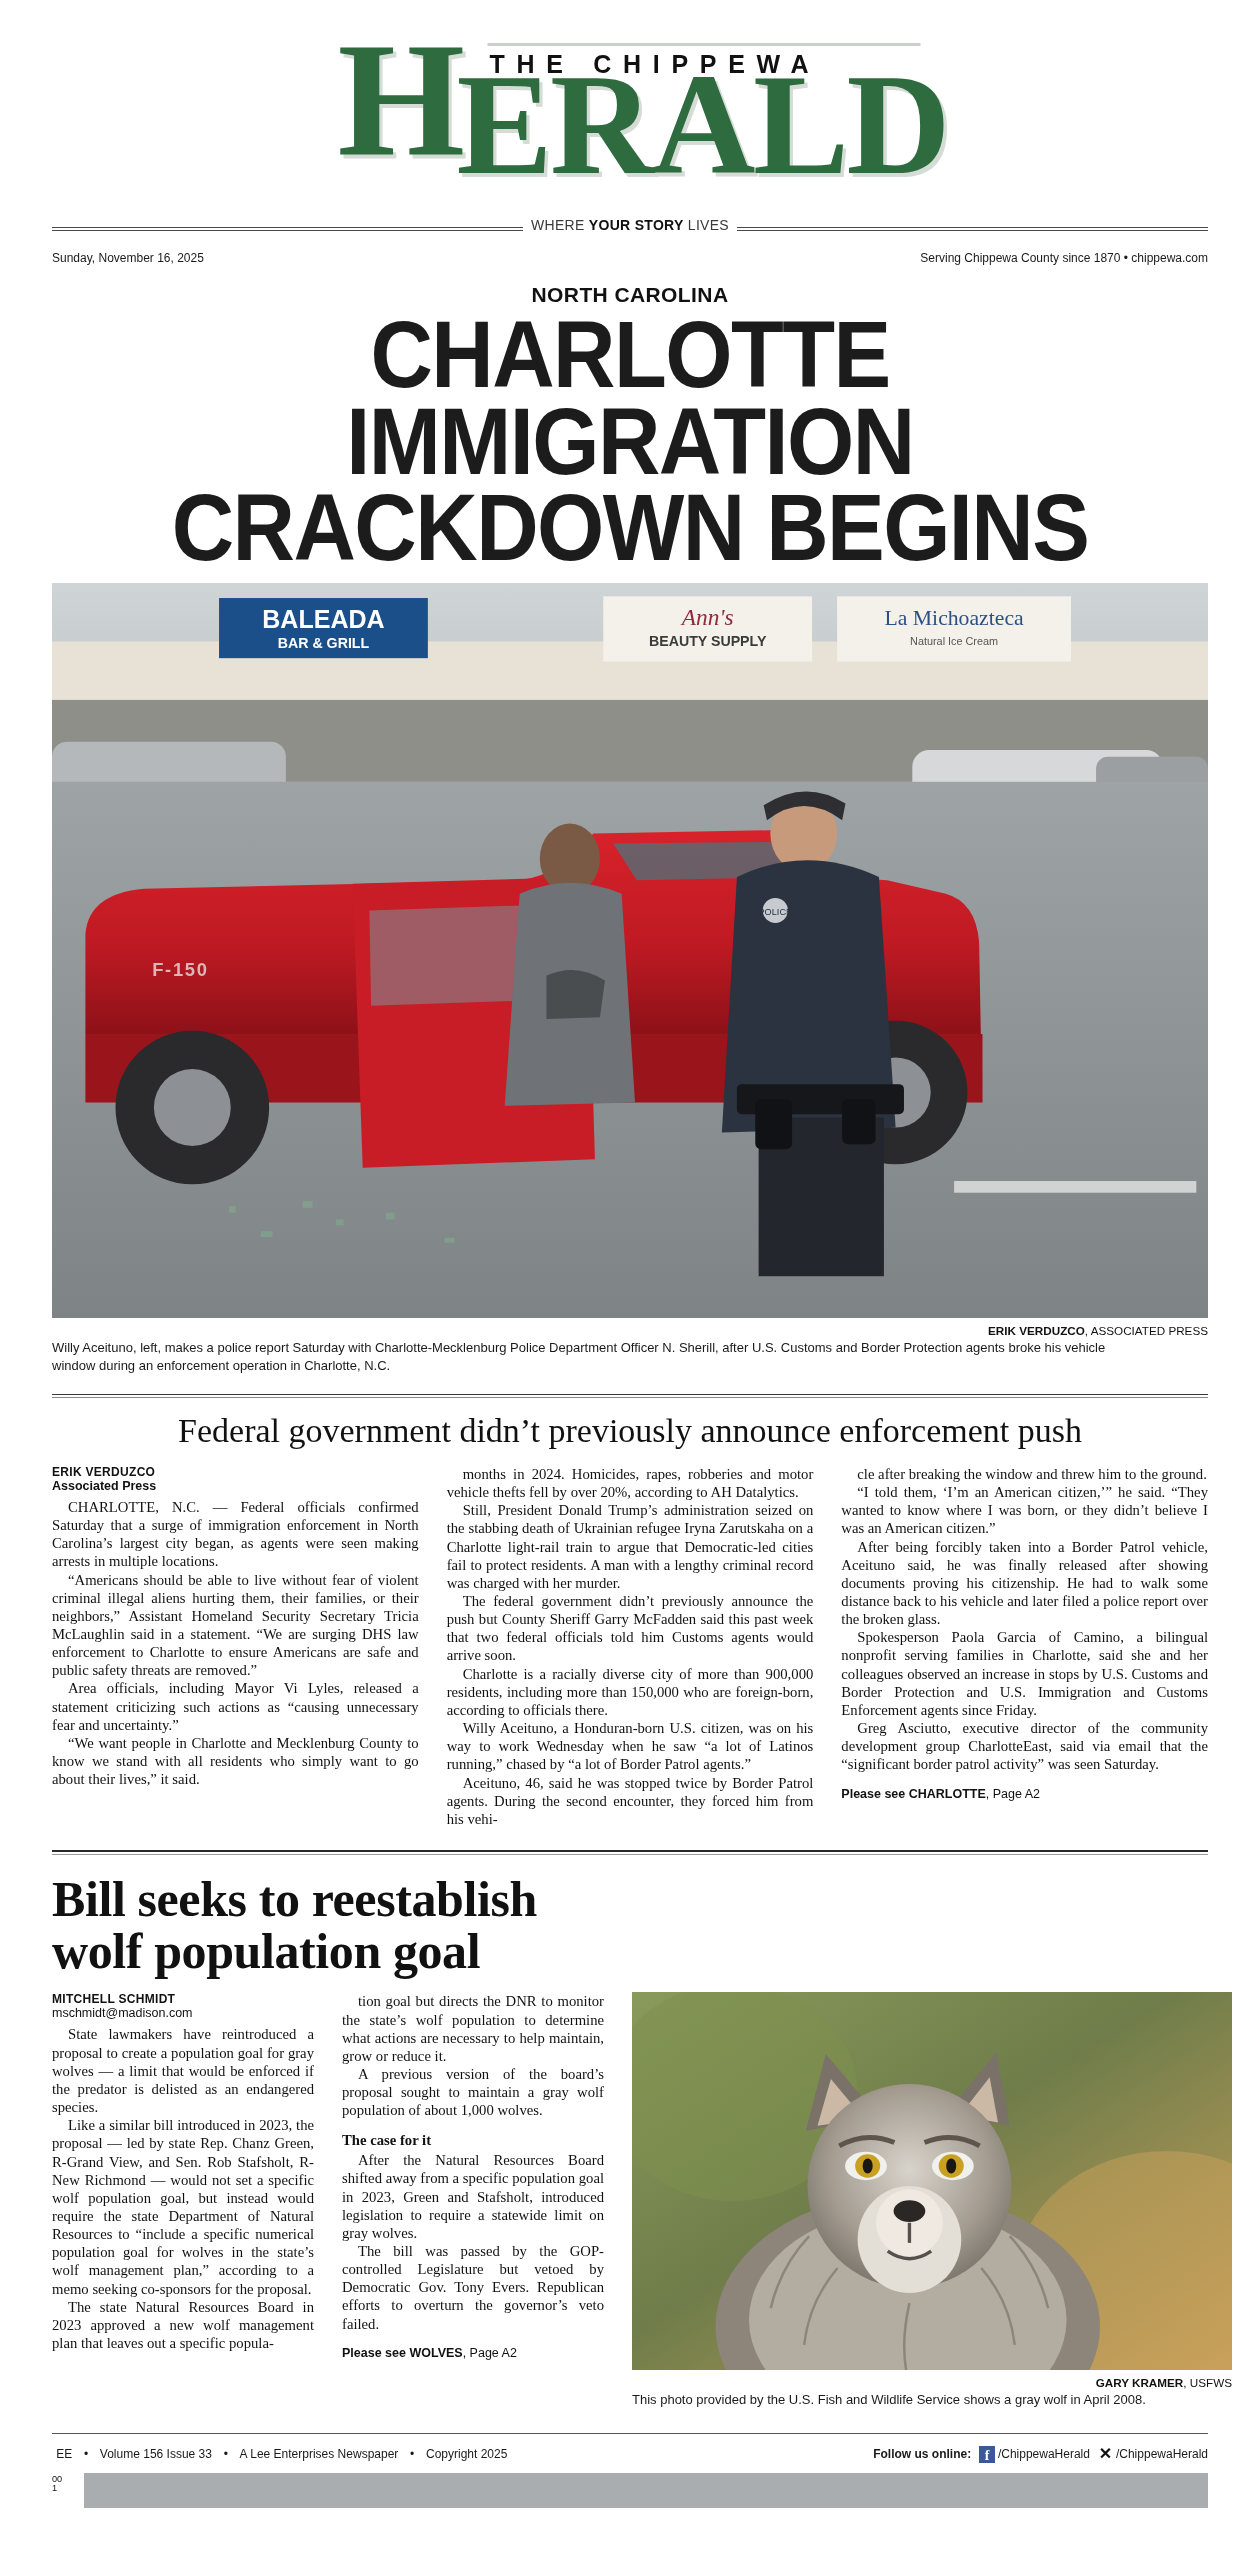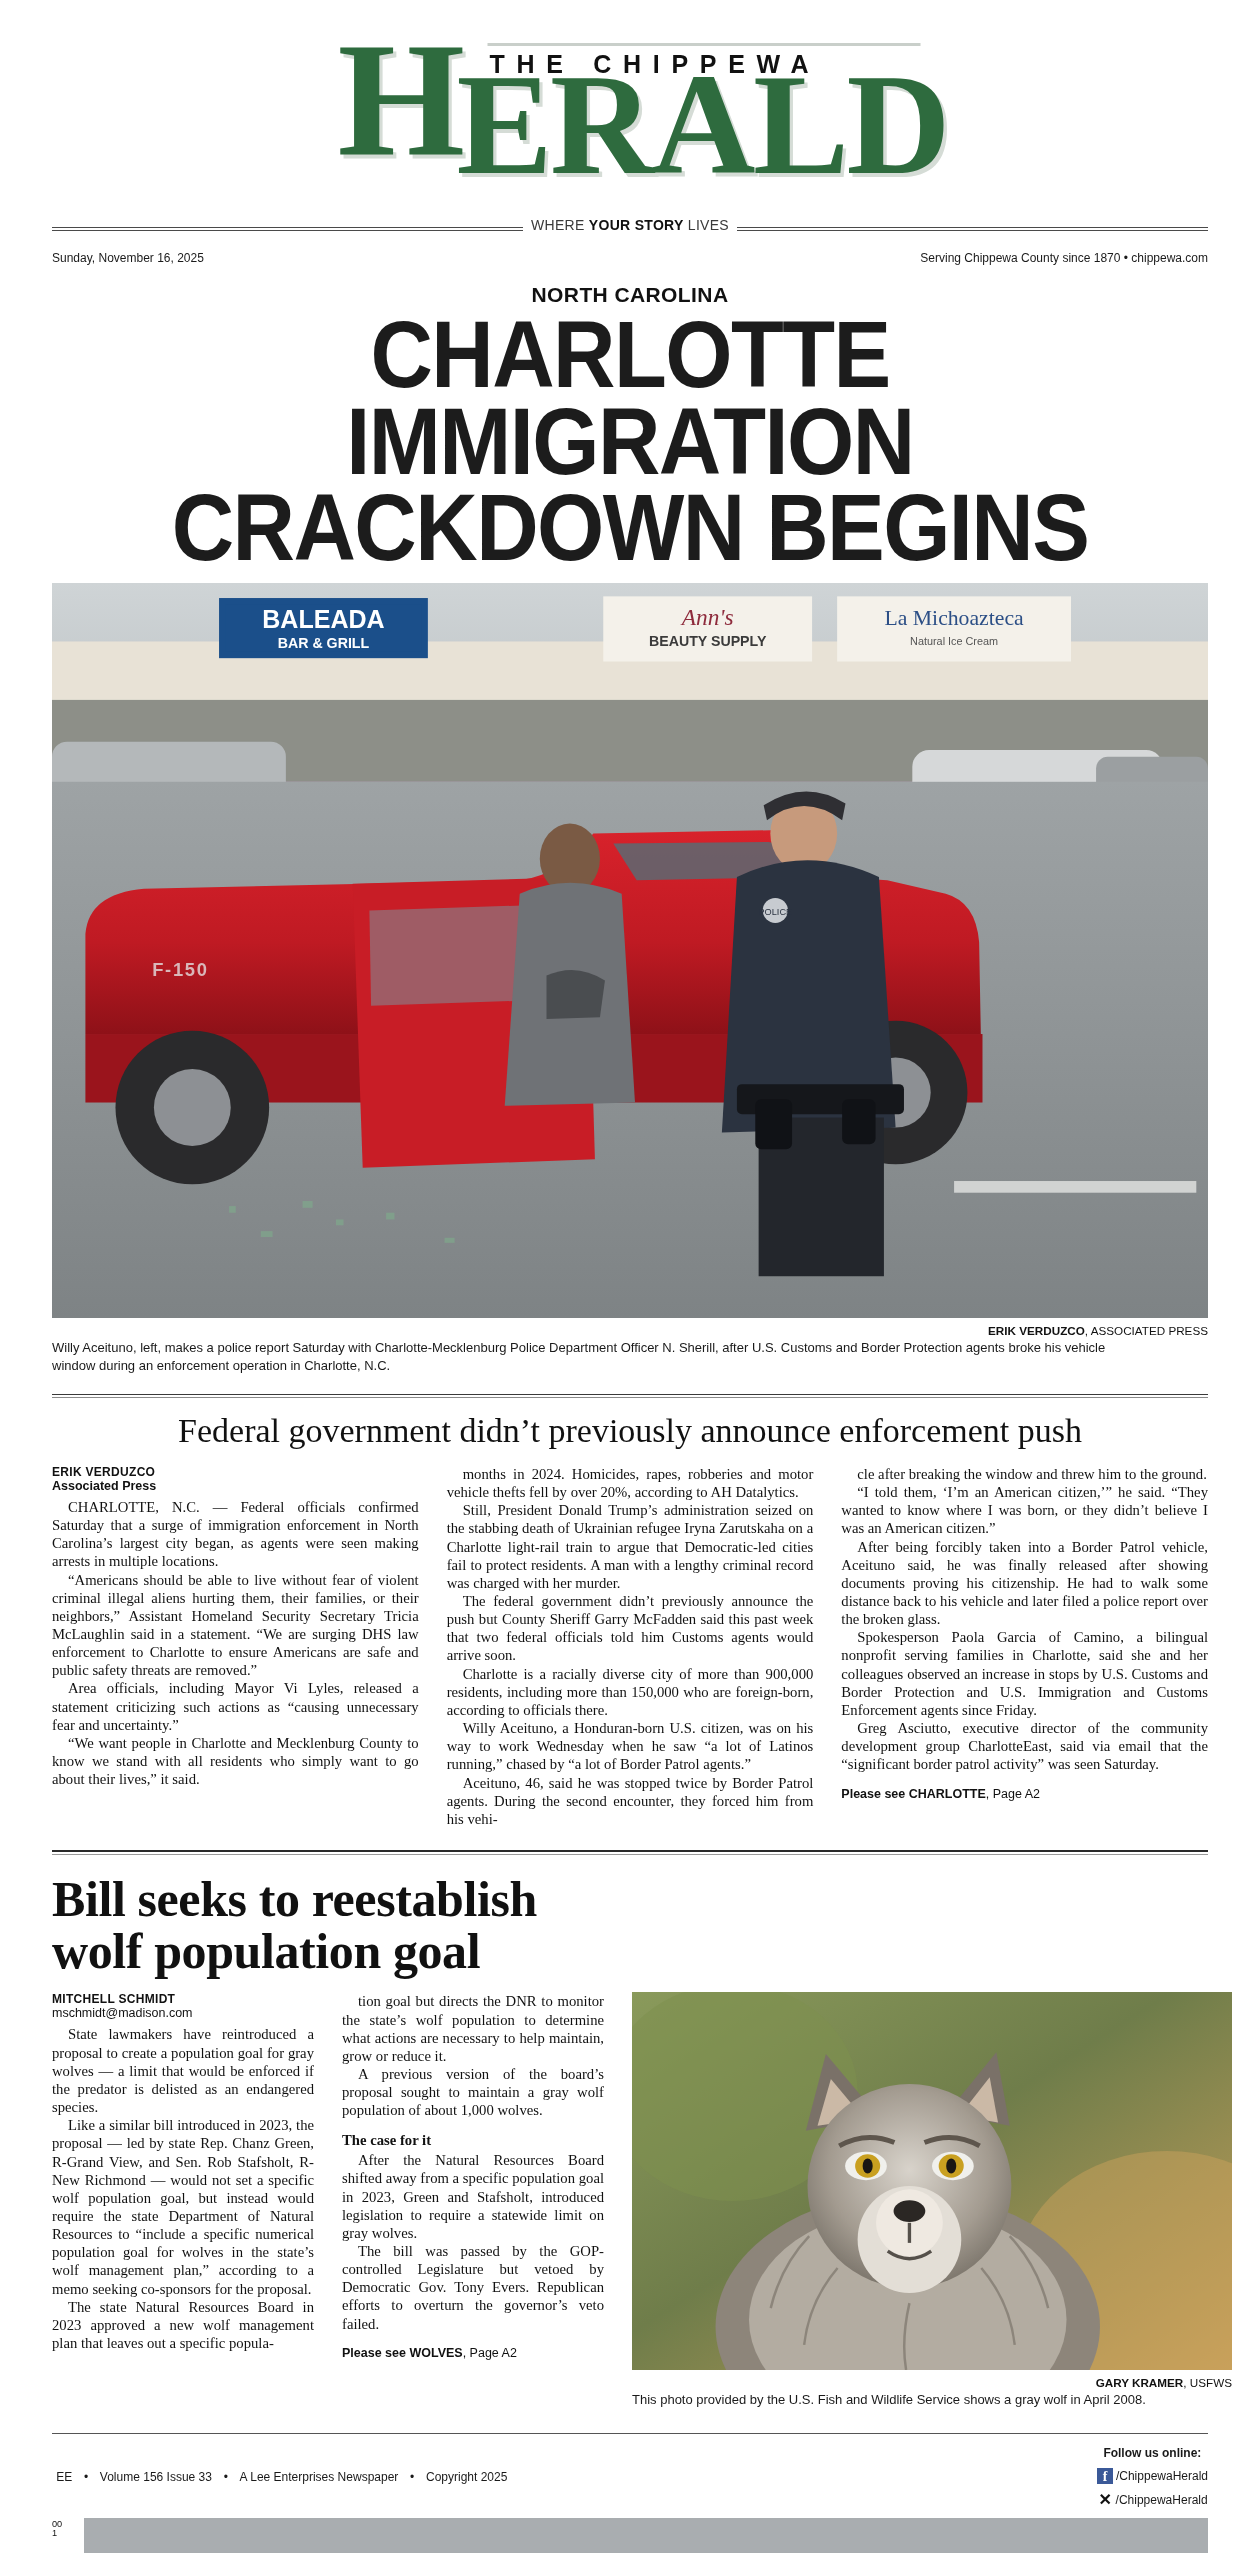--- a/index.html
+++ b/index.html
@@ -183,21 +183,21 @@
 
   
   .foot-rule { height:1.7px; background:#555; margin-top:23.4px; }
   .foot {
     display:flex; justify-content:space-between; align-items:center;
     font-family:"Liberation Sans", sans-serif;
     font-size:12px; color:#1a1a1a;
     padding:11.7px 0 6.7px;
   }
   .foot-left span { margin:0 4.2px;text-align:right; }
-  .foot-right { display:flex; align-items:center; gap:7.5px;flex-direction:column; }
+  .foot-right { display:flex; align-items:center; gap:7.5px; }
   .foot-right .lbl { font-weight:bold; }
   .sm { display:flex; align-items:center; gap:2.5px; }
   .fb-badge {
     width:16.7px; height:16.7px; background:#3b5998; color:#fff;
     font-family:"Liberation Serif", serif; font-weight:bold; font-size:14px;
     display:flex; align-items:flex-end; justify-content:center; line-height:1;
   }
   .x-badge {
     width:16px; height:16px; color:#111;
     font-family:"Liberation Sans", sans-serif; font-weight:bold; font-size:16px;

